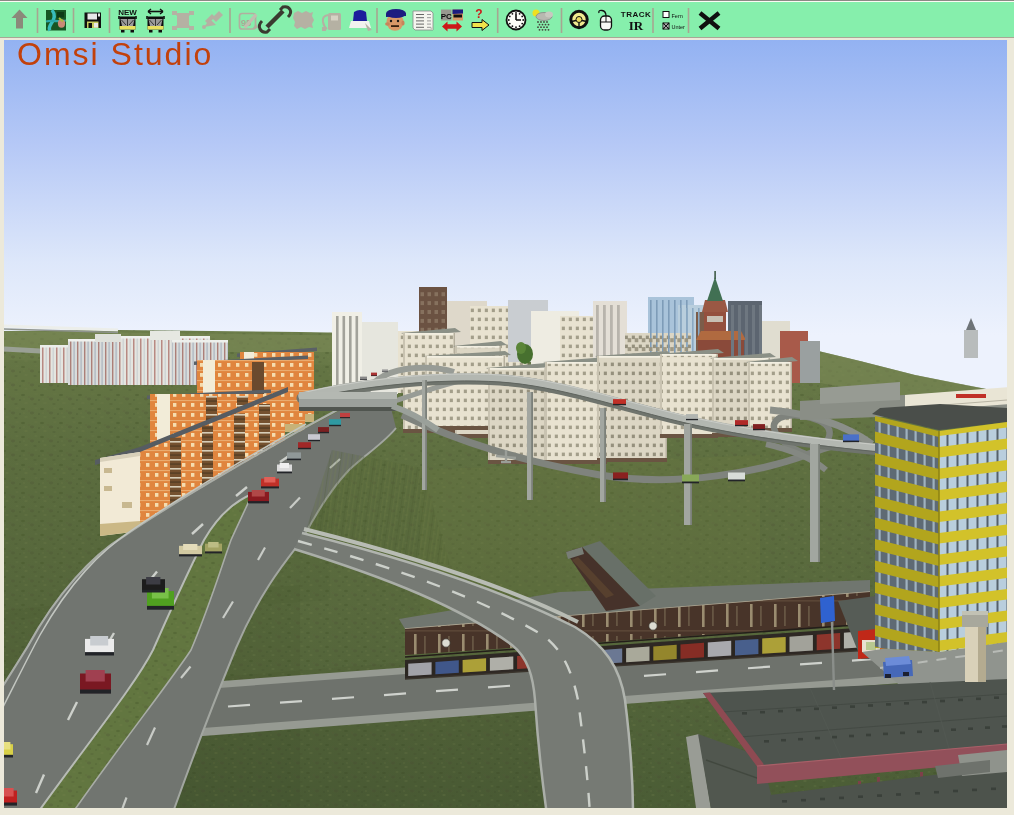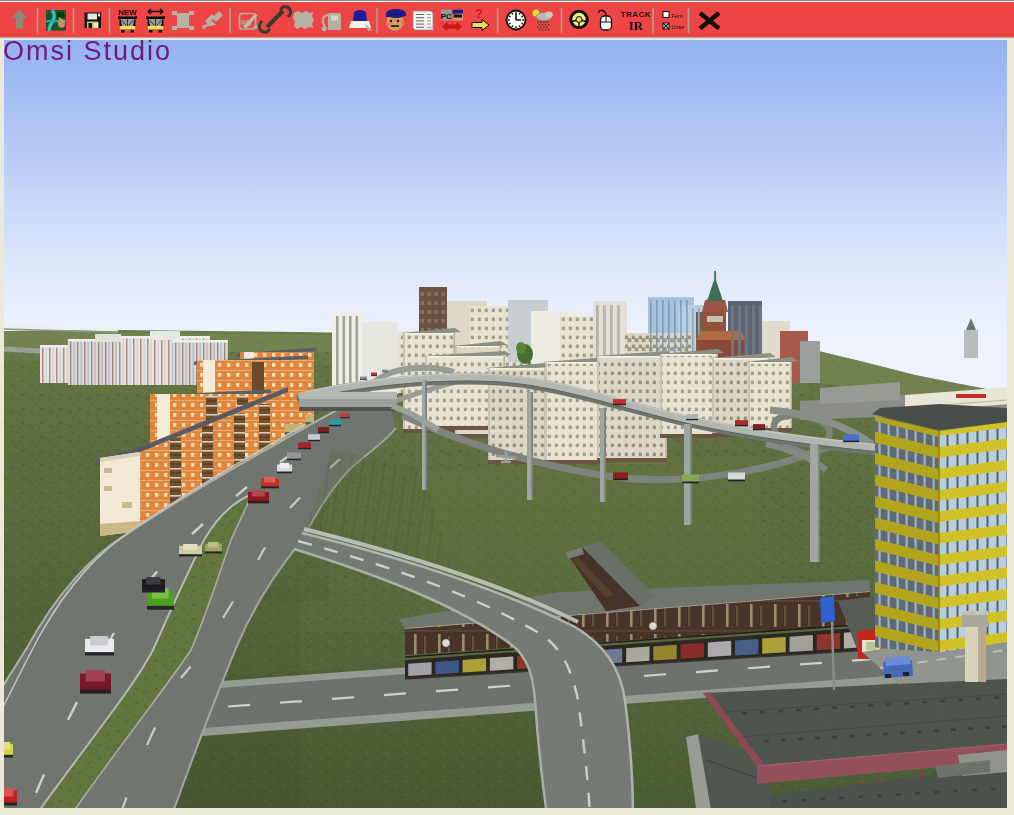--- a/index.html
+++ b/index.html
@@ -1,17 +1,17 @@
 <!DOCTYPE html>
 <html><head><meta charset="utf-8"><style>
 html,body{margin:0;padding:0;width:1014px;height:815px;overflow:hidden;background:#ece9da;font-family:"Liberation Sans",sans-serif;}
-#tb{position:absolute;left:0;top:0;width:1014px;height:38px;background:#ef4444;border-top:1px solid #8a8a84;border-bottom:1px solid #a9a795;box-sizing:border-box;}
+#tb{position:absolute;left:0;top:0;width:1014px;height:38px;background:#86efac;border-top:1px solid #8a8a84;border-bottom:1px solid #a9a795;box-sizing:border-box;}
 #tb:before{content:"";position:absolute;left:0;top:0;width:1014px;height:1px;background:#fbfaf4;}
 #vp{position:absolute;left:4px;top:40px;width:1003px;height:768px;}
-#label{position:absolute;left:3px;top:36px;font-size:27px;color:#701a75;letter-spacing:2px;font-family:"Liberation Sans",sans-serif;}
+#label{position:absolute;left:17px;top:36px;font-size:32px;color:#c2410c;letter-spacing:2px;font-family:"Liberation Sans",sans-serif;}
 </style></head><body>
 <div id="tb"><svg width="1014" height="38" viewBox="0 0 1014 38">
       <g fill="#8b897a">
         <path d="M19.5,8.5 L27.5,17 L23,17 L23,27.5 L16,27.5 L16,17 L11.5,17 Z"></path>
       </g>
       <line x1="37.5" y1="7" x2="37.5" y2="32" stroke="#a7a591" stroke-width="1.6"></line>
       <g>
         <rect x="46" y="9" width="20" height="20.5" fill="#175623"></rect>
         <path d="M52,9 C56,14 54,19 51,23 C49,26 49,28 50,29.5" stroke="#38bcbc" stroke-width="3.4" fill="none"></path>
         <path d="M46,20.5 C52,18.5 58,21.5 66,19.5" stroke="#2ba8a8" stroke-width="2.3" fill="none"></path>

